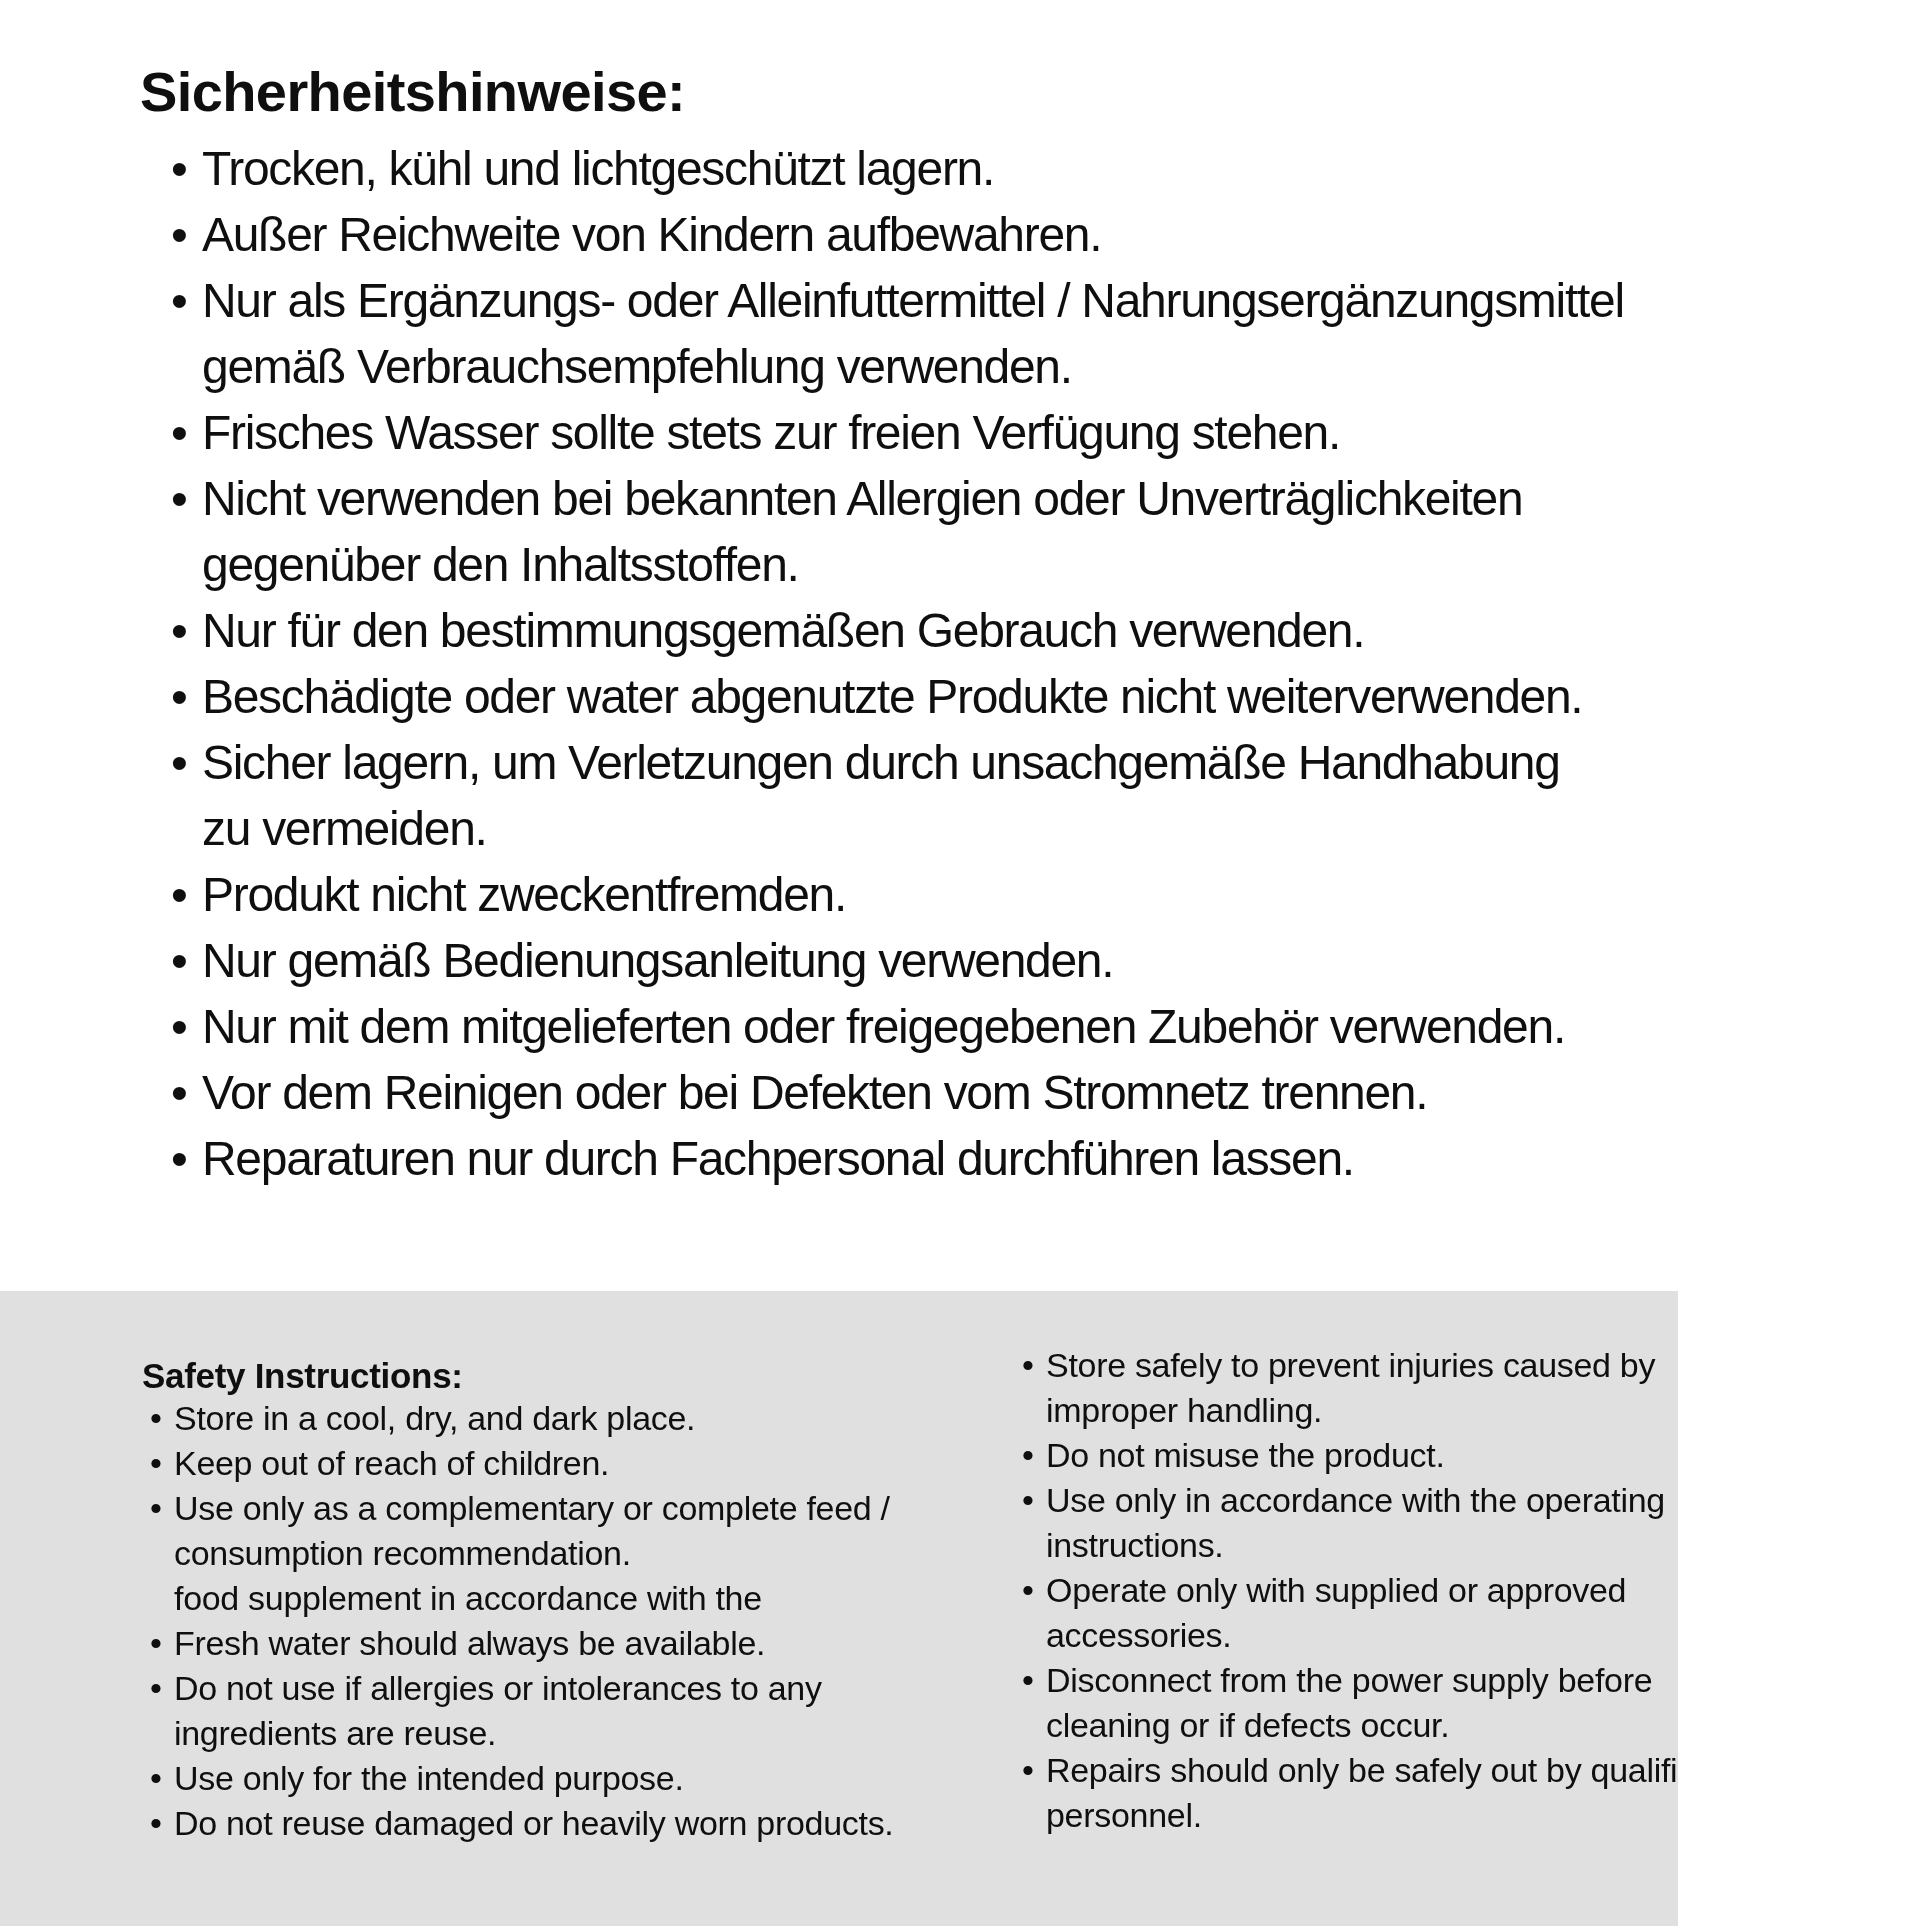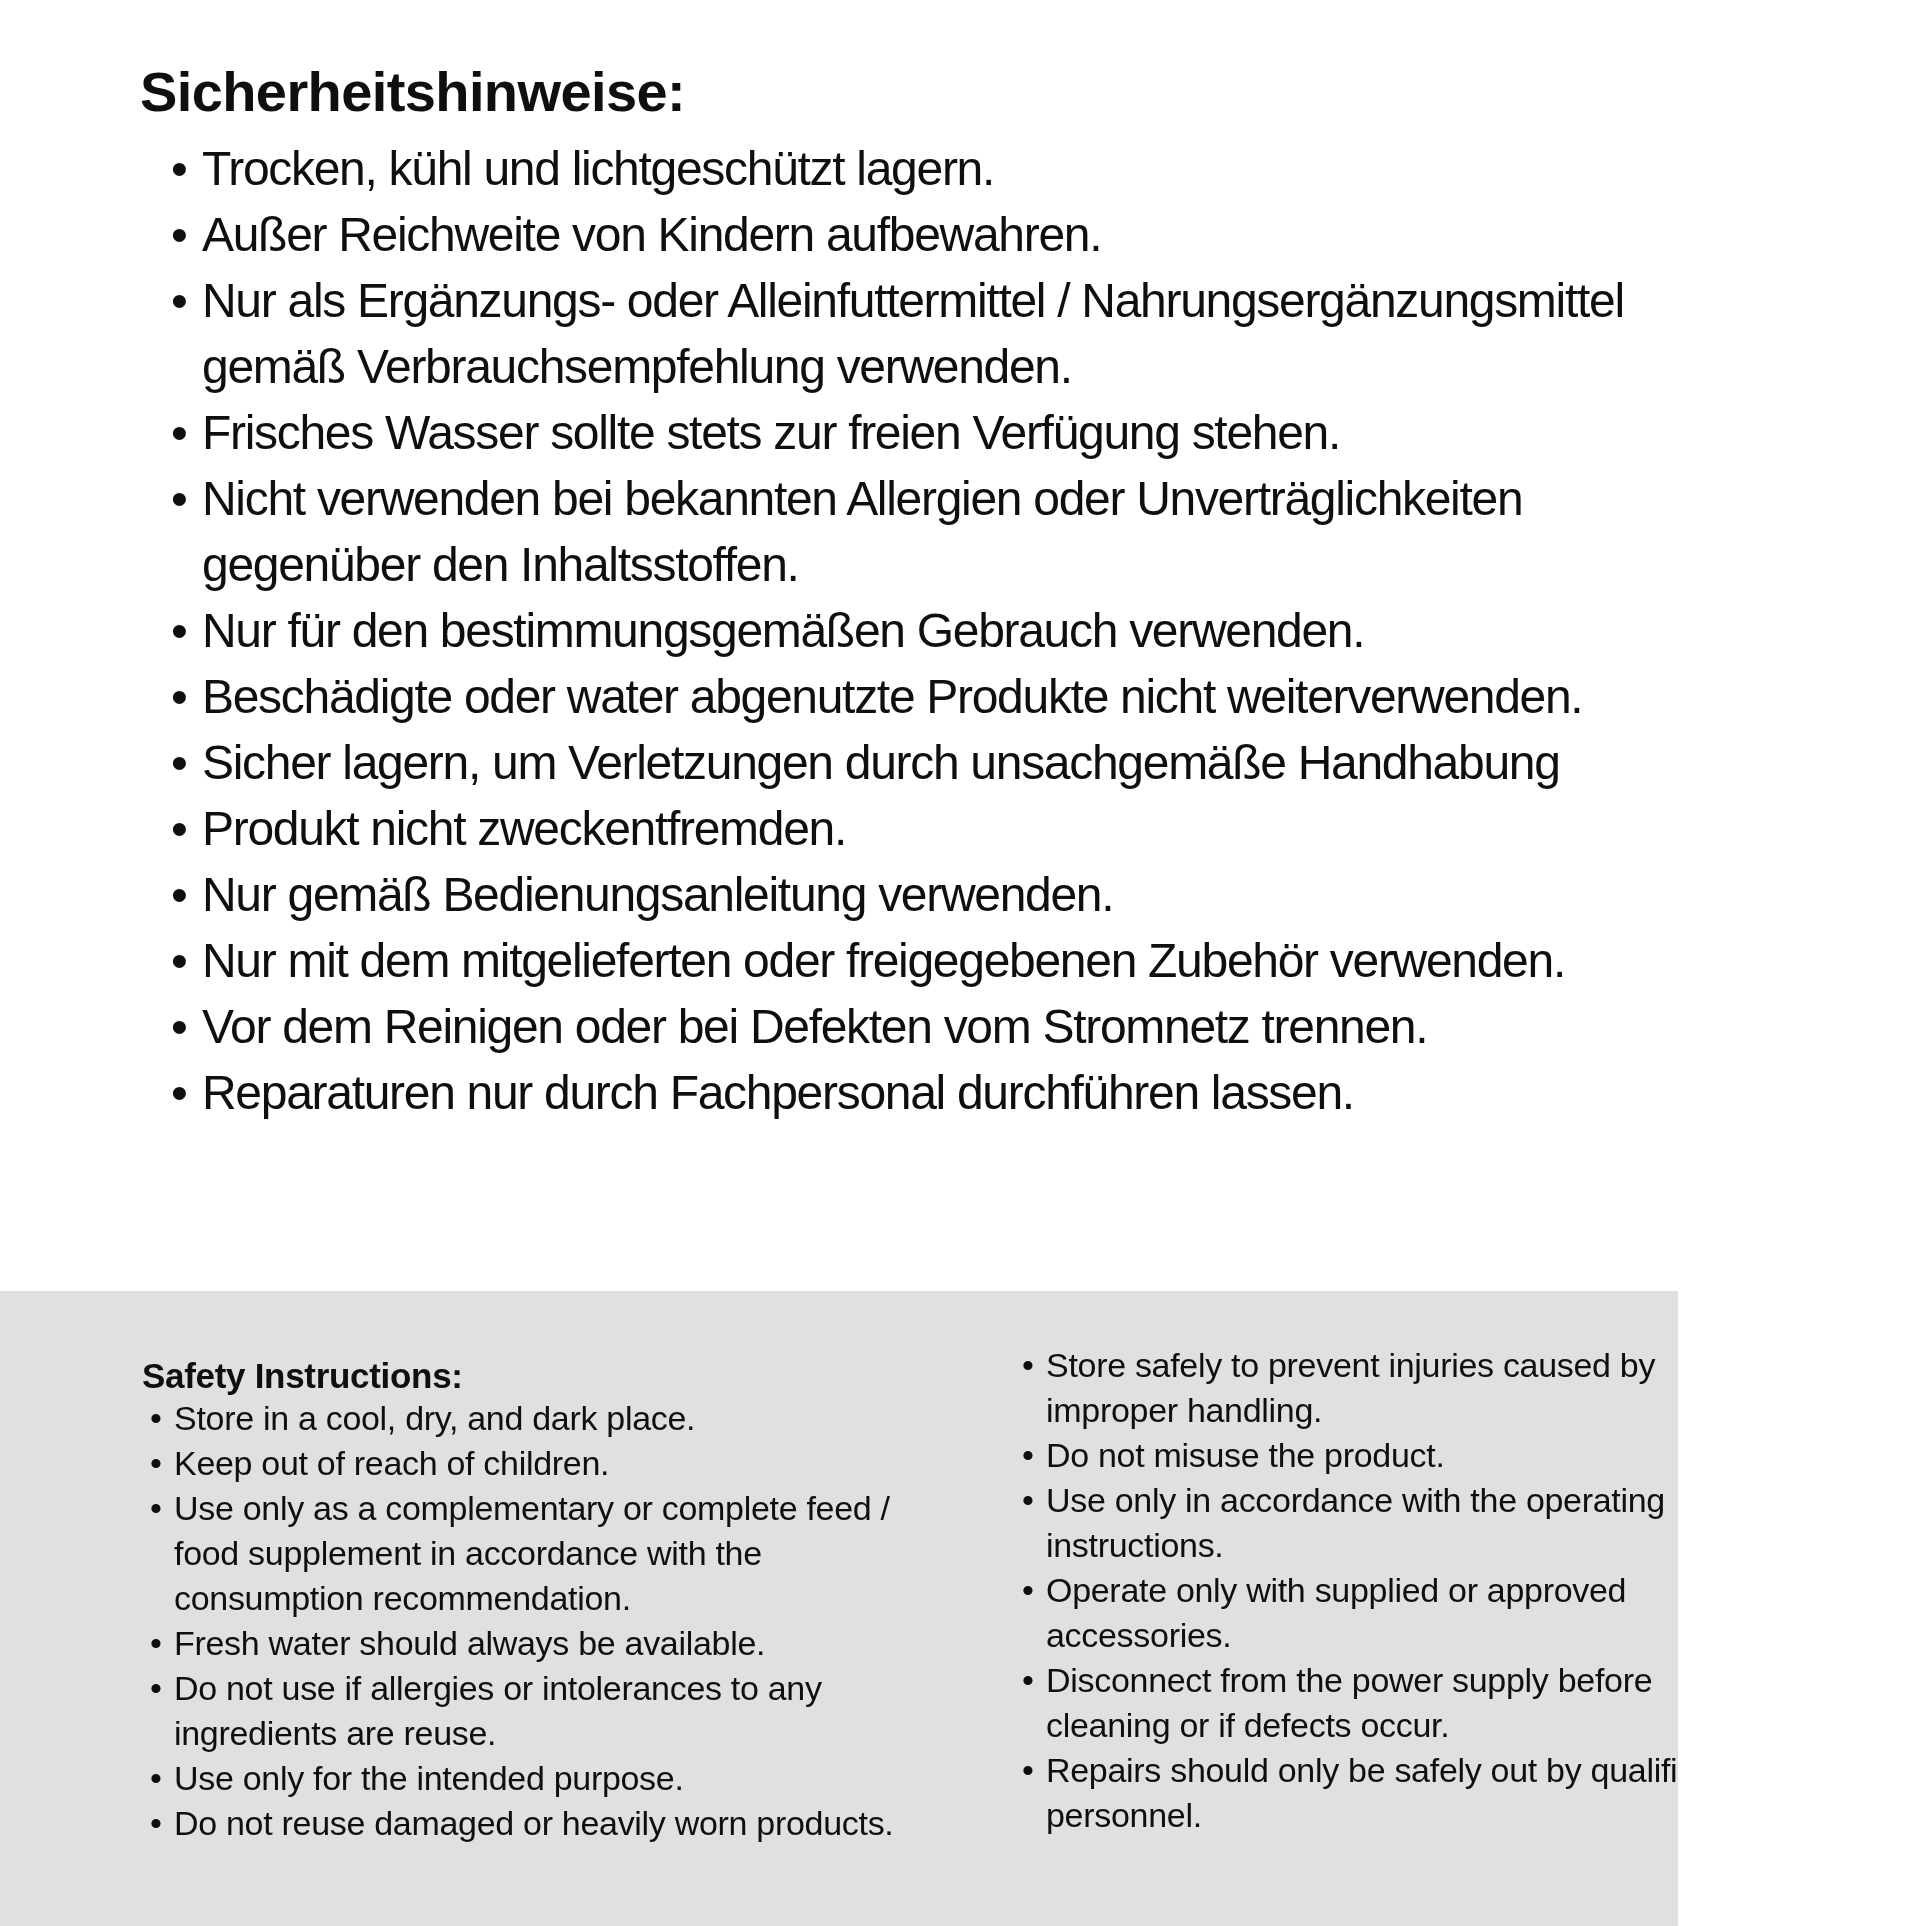--- a/index.html
+++ b/index.html
@@ -105,20 +105,23 @@
         <span class="txt">Nur für den bestimmungsgemäßen Gebrauch verwenden.</span>
       </div>
     <div class="row">
         <span class="dot">•</span>
         <span class="txt">Beschädigte oder water abgenutzte Produkte nicht weiterverwenden.</span>
       </div>
     <div class="row">
         <span class="dot">•</span>
         <span class="txt">Sicher lagern, um Verletzungen durch unsachgemäße Handhabung</span>
       </div>
+    <div class="row cont">
+        <span class="txt">zu vermeiden.</span>
+      </div>
     <div class="row">
         <span class="dot">•</span>
         <span class="txt">Produkt nicht zweckentfremden.</span>
       </div>
     <div class="row">
         <span class="dot">•</span>
         <span class="txt">Nur gemäß Bedienungsanleitung verwenden.</span>
       </div>
     <div class="row">
         <span class="dot">•</span>
@@ -143,25 +146,25 @@
       </div>
     <div class="row">
         <span class="dot">•</span>
         <span class="txt">Keep out of reach of children.</span>
       </div>
     <div class="row">
         <span class="dot">•</span>
         <span class="txt">Use only as a complementary or complete feed /</span>
       </div>
     <div class="row cont">
+        <span class="txt">consumption recommendation.</span>
+      </div>
+    <div class="row cont">
         <span class="txt">food supplement in accordance with the</span>
       </div>
-    <div class="row cont">
-        <span class="txt">consumption recommendation.</span>
-      </div>
     <div class="row">
         <span class="dot">•</span>
         <span class="txt">Fresh water should always be available.</span>
       </div>
     <div class="row">
         <span class="dot">•</span>
         <span class="txt">Do not use if allergies or intolerances to any</span>
       </div>
     <div class="row cont">
         <span class="txt">ingredients are reuse.</span>

